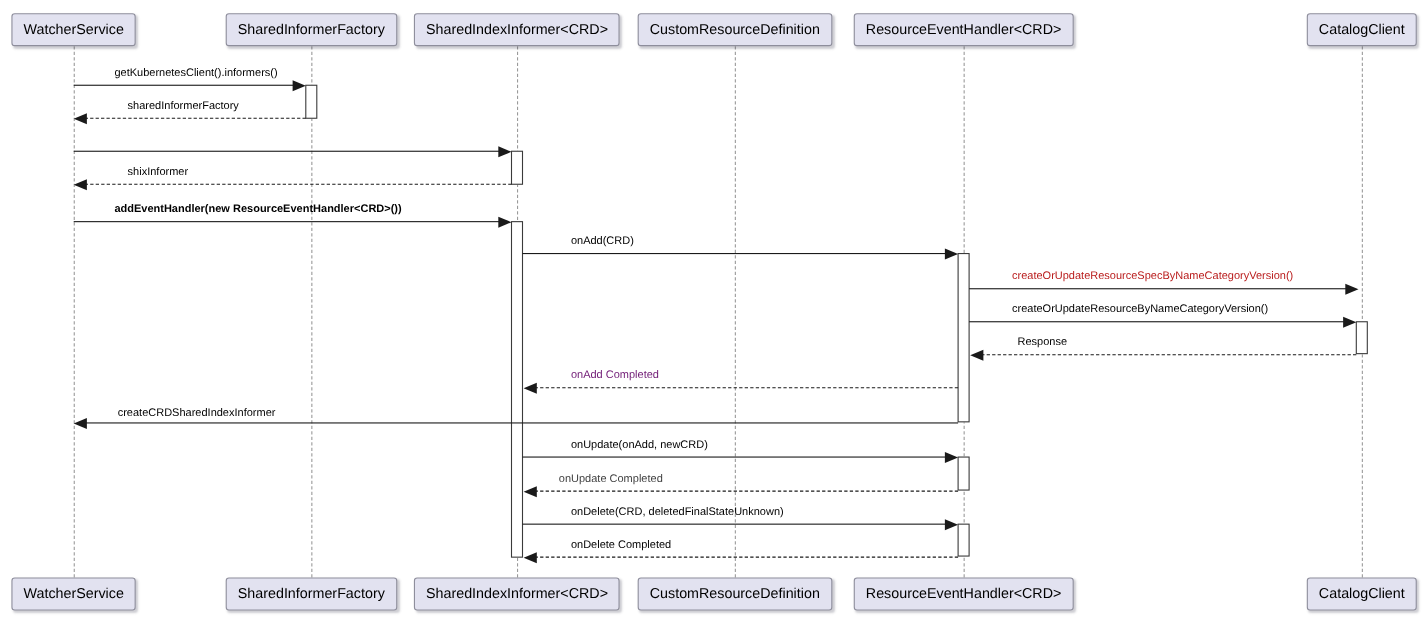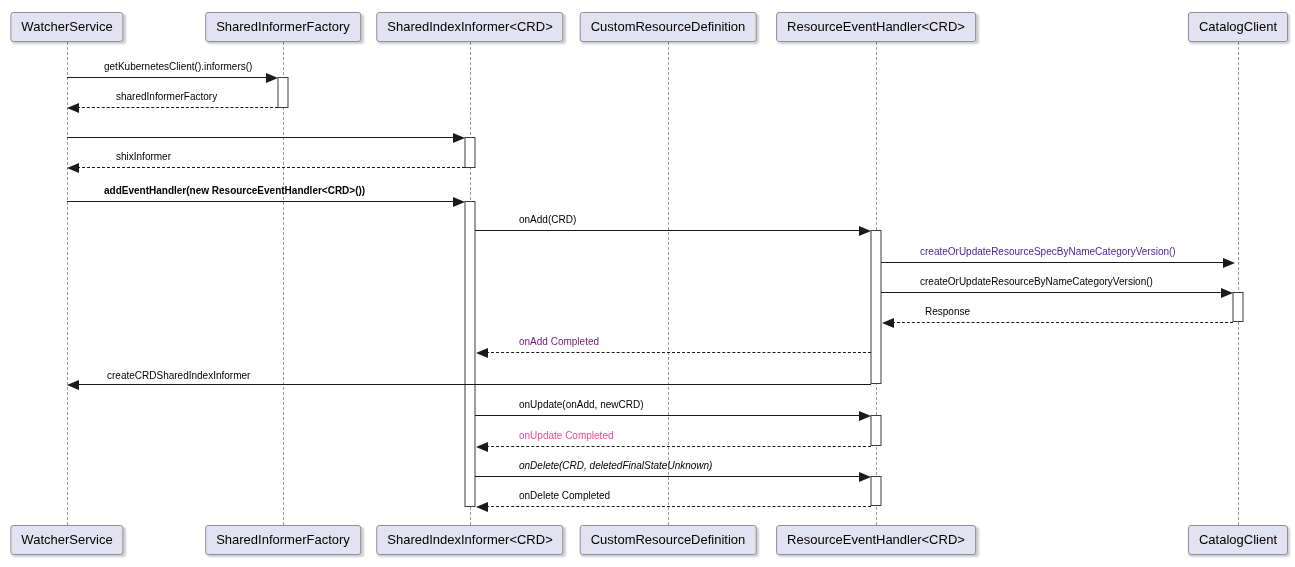--- a/index.html
+++ b/index.html
@@ -97,42 +97,42 @@
     <div class="arrow-head" style="top: 163px; border-width: 5px 12px 5px 0px; border-color: transparent rgb(26, 26, 26) transparent transparent; left: 67px;"></div>
     <div class="msg-label" style="left: 84px; top: 149px; color: rgb(0, 0, 0);">shixInformer</div>
     <div class="msg-line" style="left: 67px; width: 388px; top: 201px; border-top-color: rgb(26, 26, 26);"></div>
     <div class="arrow-head" style="top: 197px; border-width: 5px 0px 5px 12px; border-color: transparent transparent transparent rgb(26, 26, 26); left: 453px;"></div>
     <div class="msg-label" style="left: 72px; top: 183px; color: rgb(0, 0, 0); font-weight: bold;">addEventHandler(new ResourceEventHandler&lt;CRD&gt;())</div>
     <div class="msg-line" style="left: 475px; width: 386px; top: 230px; border-top-color: rgb(26, 26, 26);"></div>
     <div class="arrow-head" style="top: 226px; border-width: 5px 0px 5px 12px; border-color: transparent transparent transparent rgb(26, 26, 26); left: 859px;"></div>
     <div class="msg-label" style="left: 487px; top: 212px; color: rgb(0, 0, 0);">onAdd(CRD)</div>
     <div class="msg-line" style="left: 881px; width: 344px; top: 262px; border-top-color: rgb(26, 26, 26);"></div>
     <div class="arrow-head" style="top: 258px; border-width: 5px 0px 5px 12px; border-color: transparent transparent transparent rgb(26, 26, 26); left: 1223px;"></div>
-    <div class="msg-label" style="left: 888px; top: 244px; color: #4c1d95;">createOrUpdateResourceSpecByNameCategoryVersion()</div>
+    <div class="msg-label" style="left: 888px; top: 244px; color: #b91c1c;">createOrUpdateResourceSpecByNameCategoryVersion()</div>
     <div class="msg-line" style="left: 881px; width: 342px; top: 292px; border-top-color: rgb(26, 26, 26);"></div>
     <div class="arrow-head" style="top: 288px; border-width: 5px 0px 5px 12px; border-color: transparent transparent transparent rgb(26, 26, 26); left: 1221px;"></div>
     <div class="msg-label" style="left: 888px; top: 274px; color: rgb(0, 0, 0);">createOrUpdateResourceByNameCategoryVersion()</div>
     <div class="msg-line dashed" style="left: 892px; width: 341px; top: 322px; border-top-color: rgb(26, 26, 26);"></div>
     <div class="arrow-head" style="top: 318px; border-width: 5px 12px 5px 0px; border-color: transparent rgb(26, 26, 26) transparent transparent; left: 882px;"></div>
     <div class="msg-label" style="left: 893px; top: 304px; color: rgb(0, 0, 0);">Response</div>
     <div class="msg-line dashed" style="left: 486px; width: 385px; top: 352px; border-top-color: rgb(26, 26, 26);"></div>
     <div class="arrow-head" style="top: 348px; border-width: 5px 12px 5px 0px; border-color: transparent rgb(26, 26, 26) transparent transparent; left: 476px;"></div>
     <div class="msg-label" style="left: 487px; top: 334px; color: #701a75;">onAdd Completed</div>
     <div class="msg-line" style="left: 77px; width: 794px; top: 384px; border-top-color: rgb(26, 26, 26);"></div>
     <div class="arrow-head" style="top: 380px; border-width: 5px 12px 5px 0px; border-color: transparent rgb(26, 26, 26) transparent transparent; left: 67px;"></div>
     <div class="msg-label" style="left: 75px; top: 368px; color: rgb(0, 0, 0);">createCRDSharedIndexInformer</div>
     <div class="msg-line" style="left: 475px; width: 386px; top: 415px; border-top-color: rgb(26, 26, 26);"></div>
     <div class="arrow-head" style="top: 411px; border-width: 5px 0px 5px 12px; border-color: transparent transparent transparent rgb(26, 26, 26); left: 859px;"></div>
     <div class="msg-label" style="left: 487px; top: 397px; color: rgb(0, 0, 0);">onUpdate(onAdd, newCRD)</div>
     <div class="msg-line dashed" style="left: 486px; width: 385px; top: 446px; border-top-color: rgb(26, 26, 26);"></div>
     <div class="arrow-head" style="top: 442px; border-width: 5px 12px 5px 0px; border-color: transparent rgb(26, 26, 26) transparent transparent; left: 476px;"></div>
-    <div class="msg-label" style="left: 487px; top: 428px; color: #ec4899;">onUpdate Completed</div>
+    <div class="msg-label" style="left: 476px; top: 428px; color: #404040;">onUpdate Completed</div>
     <div class="msg-line" style="left: 475px; width: 386px; top: 476px; border-top-color: rgb(26, 26, 26);"></div>
     <div class="arrow-head" style="top: 472px; border-width: 5px 0px 5px 12px; border-color: transparent transparent transparent rgb(26, 26, 26); left: 859px;"></div>
-    <div class="msg-label" style="left: 487px; top: 458px; color: rgb(0, 0, 0); font-style: italic;">onDelete(CRD, deletedFinalStateUnknown)</div>
+    <div class="msg-label" style="left: 487px; top: 458px; color: rgb(0, 0, 0);">onDelete(CRD, deletedFinalStateUnknown)</div>
     <div class="msg-line dashed" style="left: 486px; width: 385px; top: 506px; border-top-color: rgb(26, 26, 26);"></div>
     <div class="arrow-head" style="top: 502px; border-width: 5px 12px 5px 0px; border-color: transparent rgb(26, 26, 26) transparent transparent; left: 476px;"></div>
     <div class="msg-label" style="left: 487px; top: 488px; color: rgb(0, 0, 0);">onDelete Completed</div>
     <div class="pbox" style="left: 67px; top: 12px; height: 30px; line-height: 28px; background: rgb(226, 226, 240); border-color: rgb(142, 142, 156); color: rgb(0, 0, 0);">WatcherService</div>
     <div class="pbox" style="left: 67px; top: 525px; height: 30px; line-height: 28px; background: rgb(226, 226, 240); border-color: rgb(142, 142, 156); color: rgb(0, 0, 0);">WatcherService</div>
     <div class="pbox" style="left: 283px; top: 12px; height: 30px; line-height: 28px; background: rgb(226, 226, 240); border-color: rgb(142, 142, 156); color: rgb(0, 0, 0);">SharedInformerFactory</div>
     <div class="pbox" style="left: 283px; top: 525px; height: 30px; line-height: 28px; background: rgb(226, 226, 240); border-color: rgb(142, 142, 156); color: rgb(0, 0, 0);">SharedInformerFactory</div>
     <div class="pbox" style="left: 470px; top: 12px; height: 30px; line-height: 28px; background: rgb(226, 226, 240); border-color: rgb(142, 142, 156); color: rgb(0, 0, 0);">SharedIndexInformer&lt;CRD&gt;</div>
     <div class="pbox" style="left: 470px; top: 525px; height: 30px; line-height: 28px; background: rgb(226, 226, 240); border-color: rgb(142, 142, 156); color: rgb(0, 0, 0);">SharedIndexInformer&lt;CRD&gt;</div>
     <div class="pbox" style="left: 668px; top: 12px; height: 30px; line-height: 28px; background: rgb(226, 226, 240); border-color: rgb(142, 142, 156); color: rgb(0, 0, 0);">CustomResourceDefinition</div>

